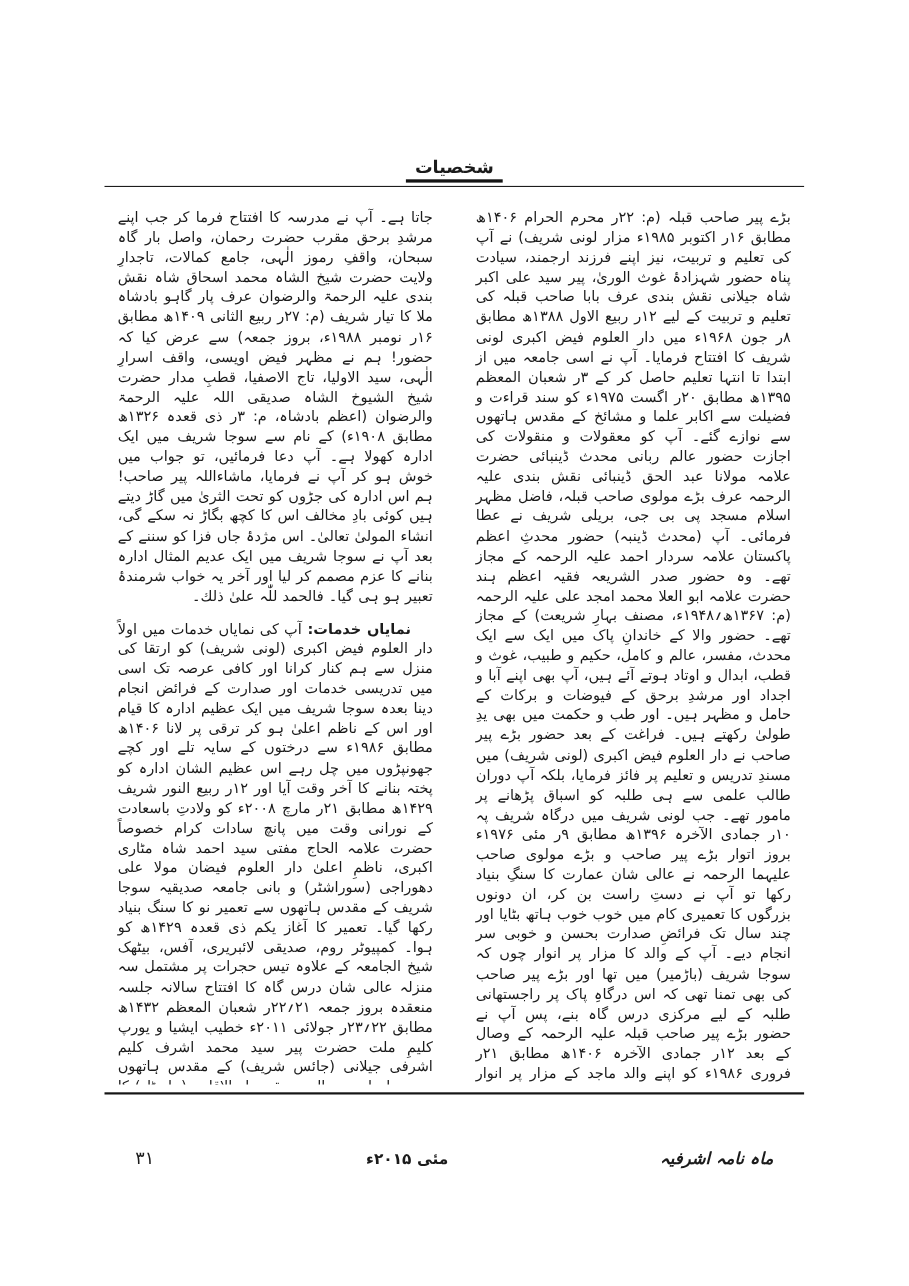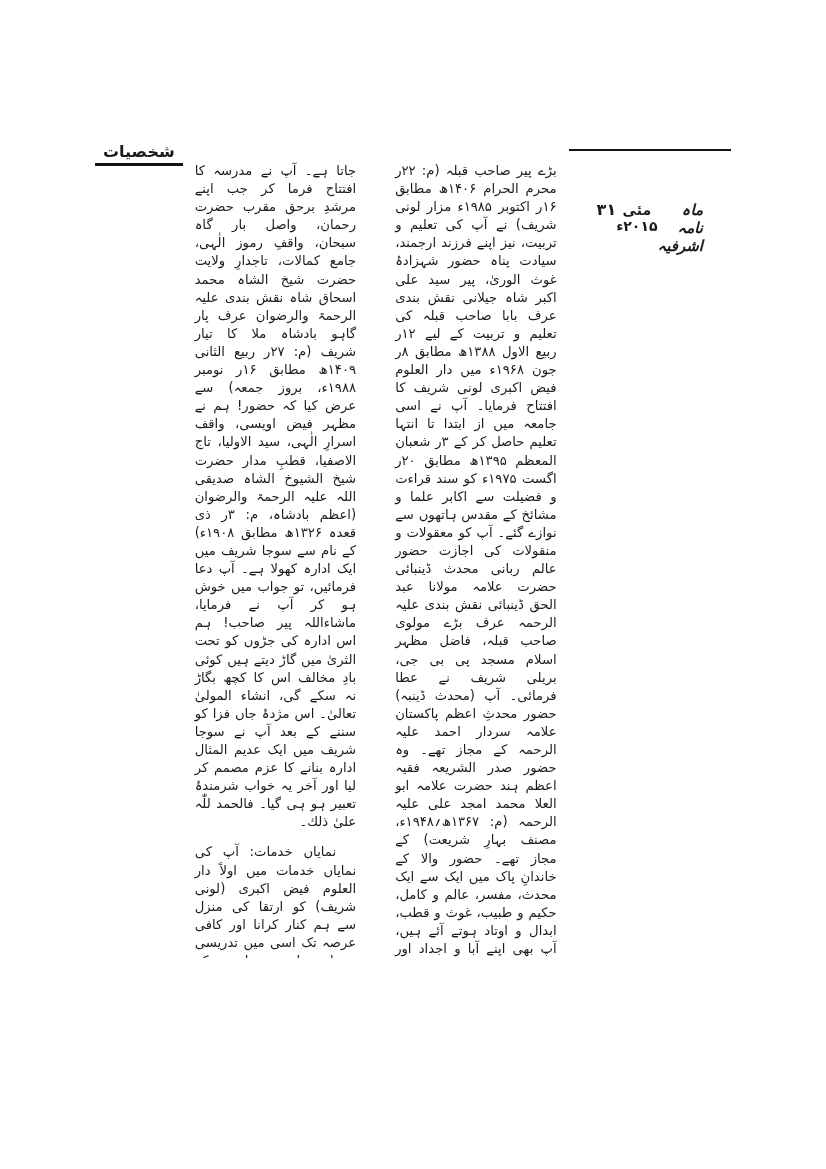--- a/index.html
+++ b/index.html
@@ -16,21 +16,21 @@
     overflow: hidden;
   }
   .page {
     position: absolute;
     top: 0; left: 0;
     width: 826px;
     height: 1169px;
     box-sizing: border-box;
     padding: 142px 95px 0 95px;
     display: flex;
-    flex-direction: row;
+    flex-direction: column;
   }
   
   .header {
     text-align: center;
     height: 26px;
   }
   .header-title {
     display: inline-block;
     font-weight: bold;
     font-size: 16px;
@@ -62,21 +62,21 @@
     line-height: 18.1px;
     text-align: justify;
     text-align-last: right;
     word-spacing: 0.5px;
   }
   .col p.para-indent {
     text-indent: 20px;
     margin-top: 1px;
   }
   .inline-heading {
-    font-weight: normal;
+    font-weight: bold;
   }
   
   .footer {
     margin-top: 7px;
     border-top: 2px solid #141414;
     padding: 3px 28px 0 28px;
     display: flex;
     direction: rtl;
     align-items: baseline;
   }
@@ -89,21 +89,21 @@
   .footer-date {
     flex: 1 1 auto;
     text-align: center;
     font-size: 14px;
     font-weight: bold;
     direction: rtl;
     margin-top: 48px;
   }
   .footer-page-num {
     font-size: 16px;
-    font-weight: bold;
+    font-weight: normal;
     direction: rtl;
   }
 </style>
 </head>
 <body>
 
 <div class="page">
 
   <div class="header">
     <span class="header-title">شخصیات</span>

